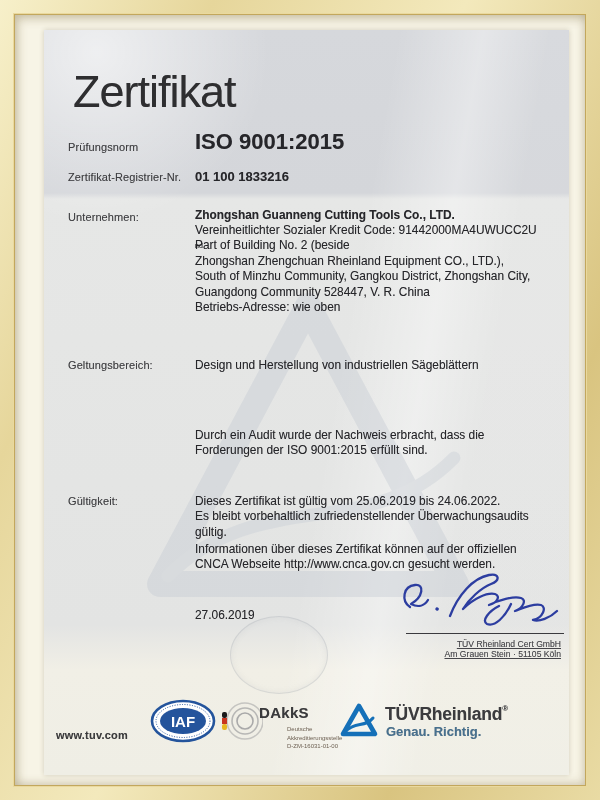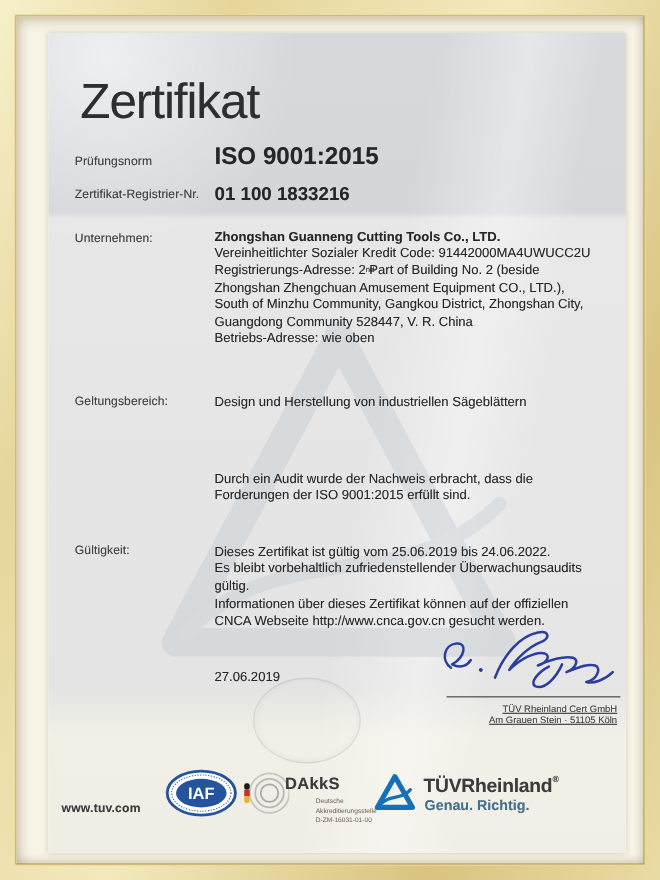--- a/index.html
+++ b/index.html
@@ -86,27 +86,27 @@
       <path d="M28,290 C120,198 230,258 314,172" fill="none" stroke="#c7cdd5" stroke-width="13" stroke-linecap="round"></path>
     </svg>
     <div class="seal"></div>
 
     <div class="title soft">Zertifikat</div>
 
     <div class="lbl soft" style="top:111px">Prüfungsnorm</div>
     <div class="txt b col soft" style="top:104px;font-size:22px">ISO 9001:2015</div>
 
     <div class="lbl soft" style="top:141px">Zertifikat-Registrier-Nr.</div>
-    <div class="txt b col soft" style="top:139px;font-size:17px">01 100 1833216</div>
+    <div class="txt b col soft" style="top:139px;font-size:13px">01 100 1833216</div>
 
     <div class="lbl soft" style="top:181px">Unternehmen:</div>
     <div class="txt b col soft" style="top:178px">Zhongshan Guanneng Cutting Tools Co., LTD.</div>
     <div class="txt col soft" style="top:193px">Vereinheitlichter Sozialer Kredit Code: 91442000MA4UWUCC2U</div>
-    <div class="txt col soft" style="top:208px"><span style="position:static">Registrierungs-Adresse: 2</span><sup>nd</sup><span style="position:static"> Part of Building No. 2 (beside</span></div>
-    <div class="txt col soft" style="top:224px">Zhongshan Zhengchuan Amusement Equipment CO., LTD.),</div>
+    <div class="txt col soft" style="top:208px"><sup>nd</sup><span style="position:static"> Part of Building No. 2 (beside</span></div>
+    <div class="txt col soft" style="top:224px">Zhongshan Zhengchuan Rheinland Equipment CO., LTD.),</div>
     <div class="txt col soft" style="top:239px">South of Minzhu Community, Gangkou District, Zhongshan City,</div>
     <div class="txt col soft" style="top:255px">Guangdong Community 528447, V. R. China</div>
     <div class="txt col soft" style="top:270px">Betriebs-Adresse: wie oben</div>
 
     <div class="lbl soft" style="top:329px">Geltungsbereich:</div>
     <div class="txt col soft" style="top:328px">Design und Herstellung von industriellen Sägeblättern</div>
 
     <div class="txt col soft" style="top:398px">Durch ein Audit wurde der Nachweis erbracht, dass die</div>
     <div class="txt col soft" style="top:413px">Forderungen der ISO 9001:2015 erfüllt sind.</div>
 

